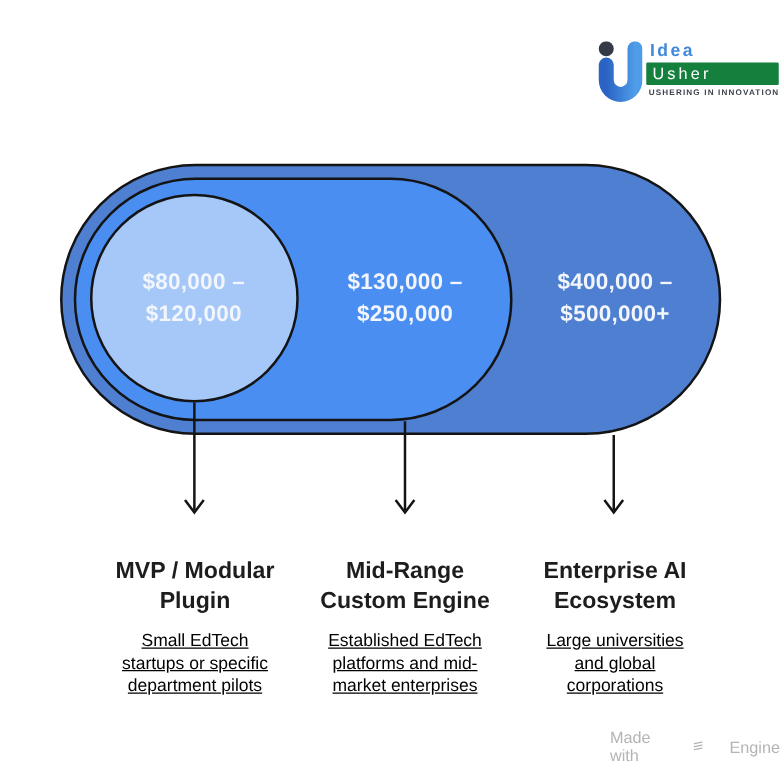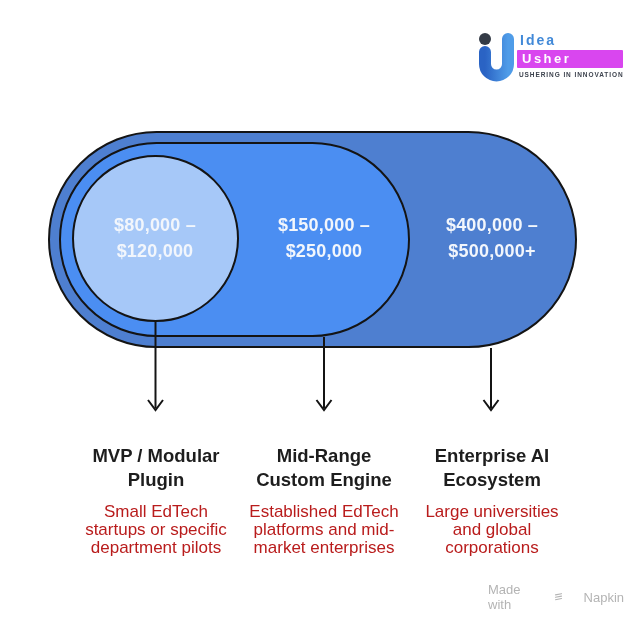--- a/index.html
+++ b/index.html
@@ -14,22 +14,22 @@
 
   
   .logo { position: absolute; left: 478px; top: 33px; display: flex; align-items: flex-start; }
   .logo-mark { width: 36px; height: 58px; display: block; }
   .logo-text { margin-left: 3px; width: 106px; }
   .logo-idea {
     font-size: 14px; font-weight: 700; color: #4189d8;
     letter-spacing: 2px; line-height: 15px; padding-left: 3px;
   }
   .logo-usher-box {
-    margin-top: 2px; background: #d946ef; color: #ffffff;
-    font-size: 13px; font-weight: 700; letter-spacing: 2.5px;
+    margin-top: 2px; background: #15803d; color: #ffffff;
+    font-size: 13px; font-weight: 400; letter-spacing: 2.5px;
     padding: 1px 4px 2px 5px; border-radius: 1px;
   }
   .logo-tagline {
     margin-top: 3px; font-size: 6.5px; font-weight: 700;
     letter-spacing: 0.92px; color: #3d434e; white-space: nowrap; padding-left: 2px;
   }
 
   
   .shape { position: absolute; border: 2px solid #141414; box-sizing: border-box; }
   .pill-outer  { left: 48px; top: 131px; width: 529px; height: 217px; border-radius: 109px; z-index: 1; }
@@ -52,22 +52,22 @@
   
   .col { position: absolute; width: 182px; top: 424px; text-align: center; }
   .col-1 { left: 65px; }
   .col-2 { left: 233px; }
   .col-3 { left: 401px; }
   .tier-title {
     font-size: 18.5px; line-height: 24px; font-weight: 700;
     color: #1d1d1d; white-space: pre-line; margin-bottom: 11px; margin-top: 20px;
   }
   .tier-desc {
-    font-size: 17px; line-height: 18px; font-weight: 400;
-    color: #b91c1c; white-space: pre-line;
+    font-size: 14px; line-height: 18px; font-weight: 400;
+    color: #000000; white-space: pre-line; text-decoration: underline;
   }
 
   
   .watermark {
     position: absolute; left: 488px; top: 582px;
     display: flex; align-items: center; gap: 21px;
     color: #b4b4b4; font-size: 13px;
   }
   .napkin-icon { display: block; }
 </style>
@@ -93,21 +93,21 @@
       <div class="logo-tagline">USHERING IN INNOVATION</div>
     </div>
   </div>
 
   <div class="shape pill-outer" style="background-color: rgb(78, 127, 208);"></div>
   <div class="shape pill-middle" style="background-color: rgb(75, 142, 242);"></div>
   <div class="shape circle-inner" style="background-color: rgb(166, 200, 248);"></div>
 
   <div class="price price-1">$80,000 –
 $120,000</div>
-  <div class="price price-2">$150,000 –
+  <div class="price price-2">$130,000 –
 $250,000</div>
   <div class="price price-3">$400,000 –
 $500,000+</div>
 
   <svg class="arrows" width="624" height="618" viewBox="0 0 624 618" xmlns="http://www.w3.org/2000/svg">
     <g stroke="#141414" stroke-width="2" fill="none">
       <path d="M155.5,322 L155.5,408"></path>
       <polyline points="148,400 155.5,410 163,400"></polyline>
       <path d="M324,337 L324,408"></path>
       <polyline points="316.5,400 324,410 331.5,400"></polyline>
@@ -140,16 +140,16 @@
 
   <div class="watermark">
     <span>Made with</span>
     <svg class="napkin-icon" width="12" height="12" viewBox="0 0 12 12" xmlns="http://www.w3.org/2000/svg">
       <g stroke="#b4b4b4" stroke-width="1.5" fill="none" stroke-linecap="round">
         <path d="M2,3.2 L10,1.6"></path>
         <path d="M2,6.4 L10,4.8"></path>
         <path d="M2,9.6 L10,8"></path>
       </g>
     </svg>
-    <span>Napkin</span>
+    <span>Engine</span>
   </div>
 
 </div>
 
 </body></html>

